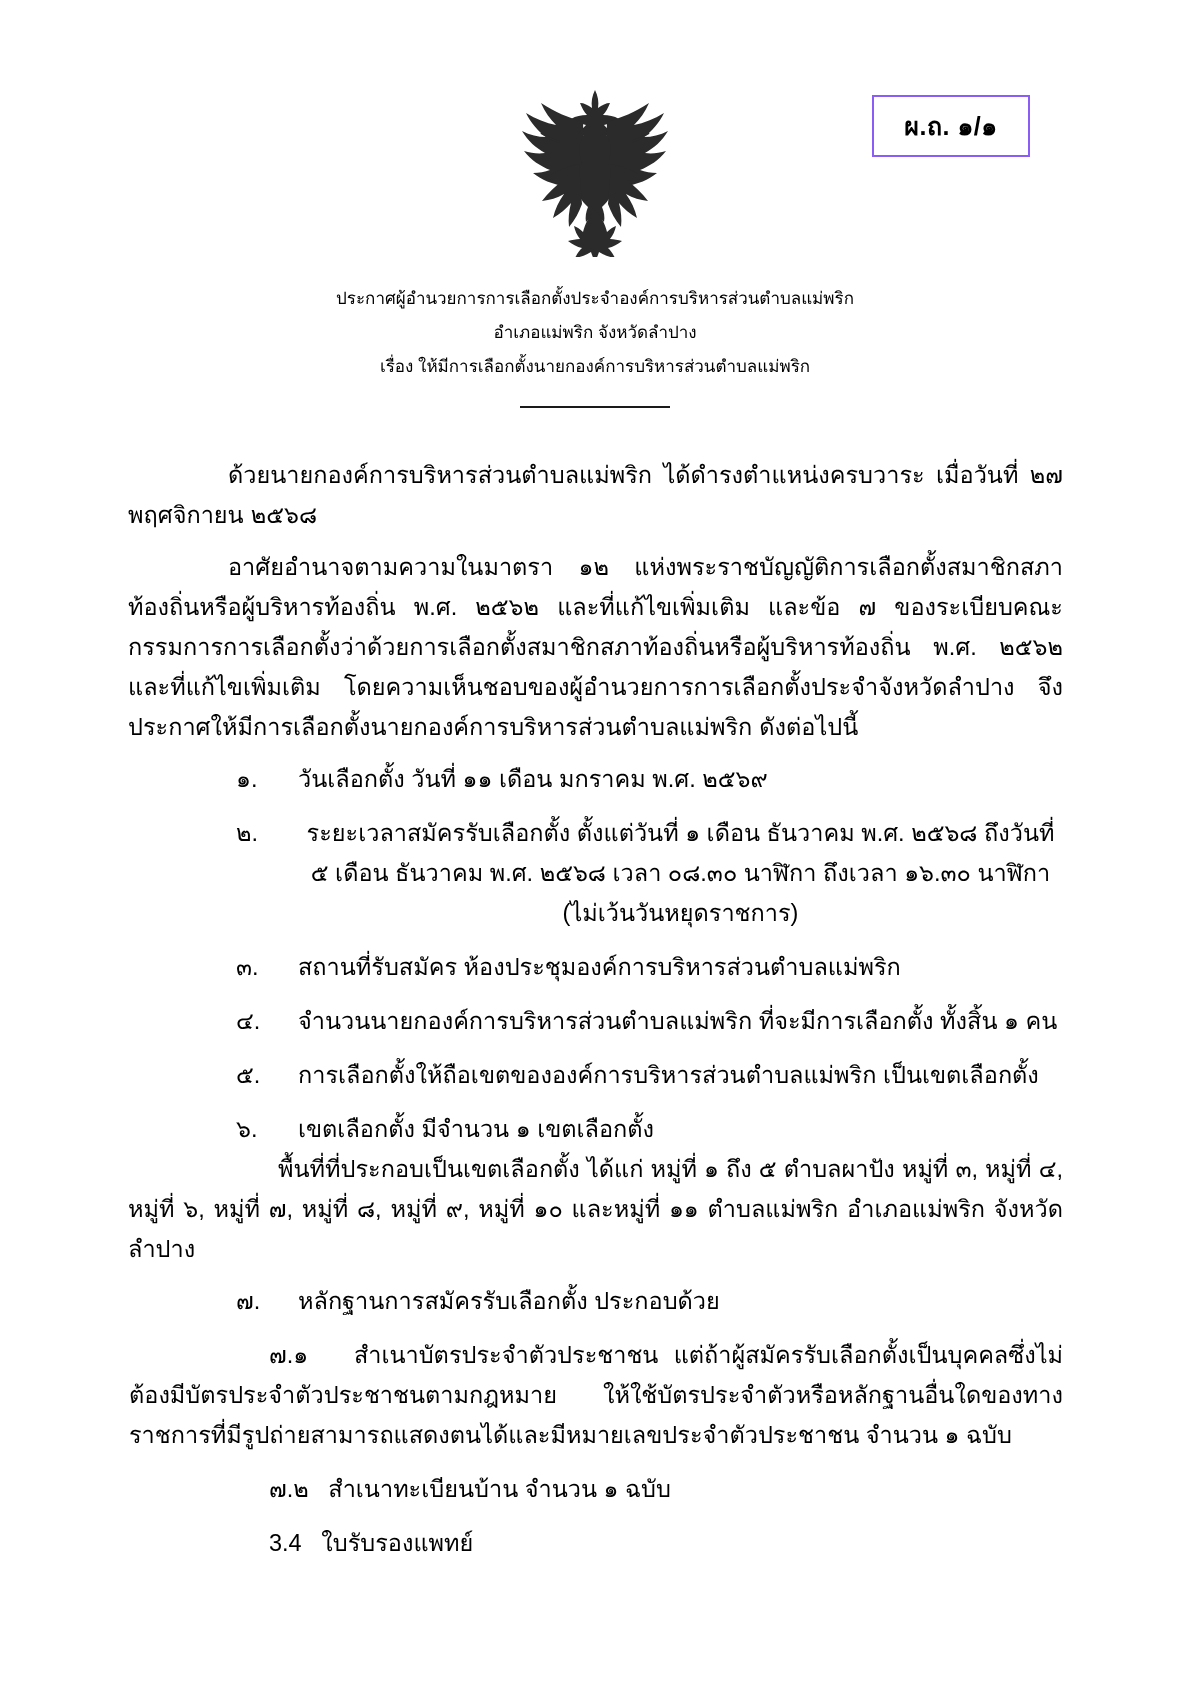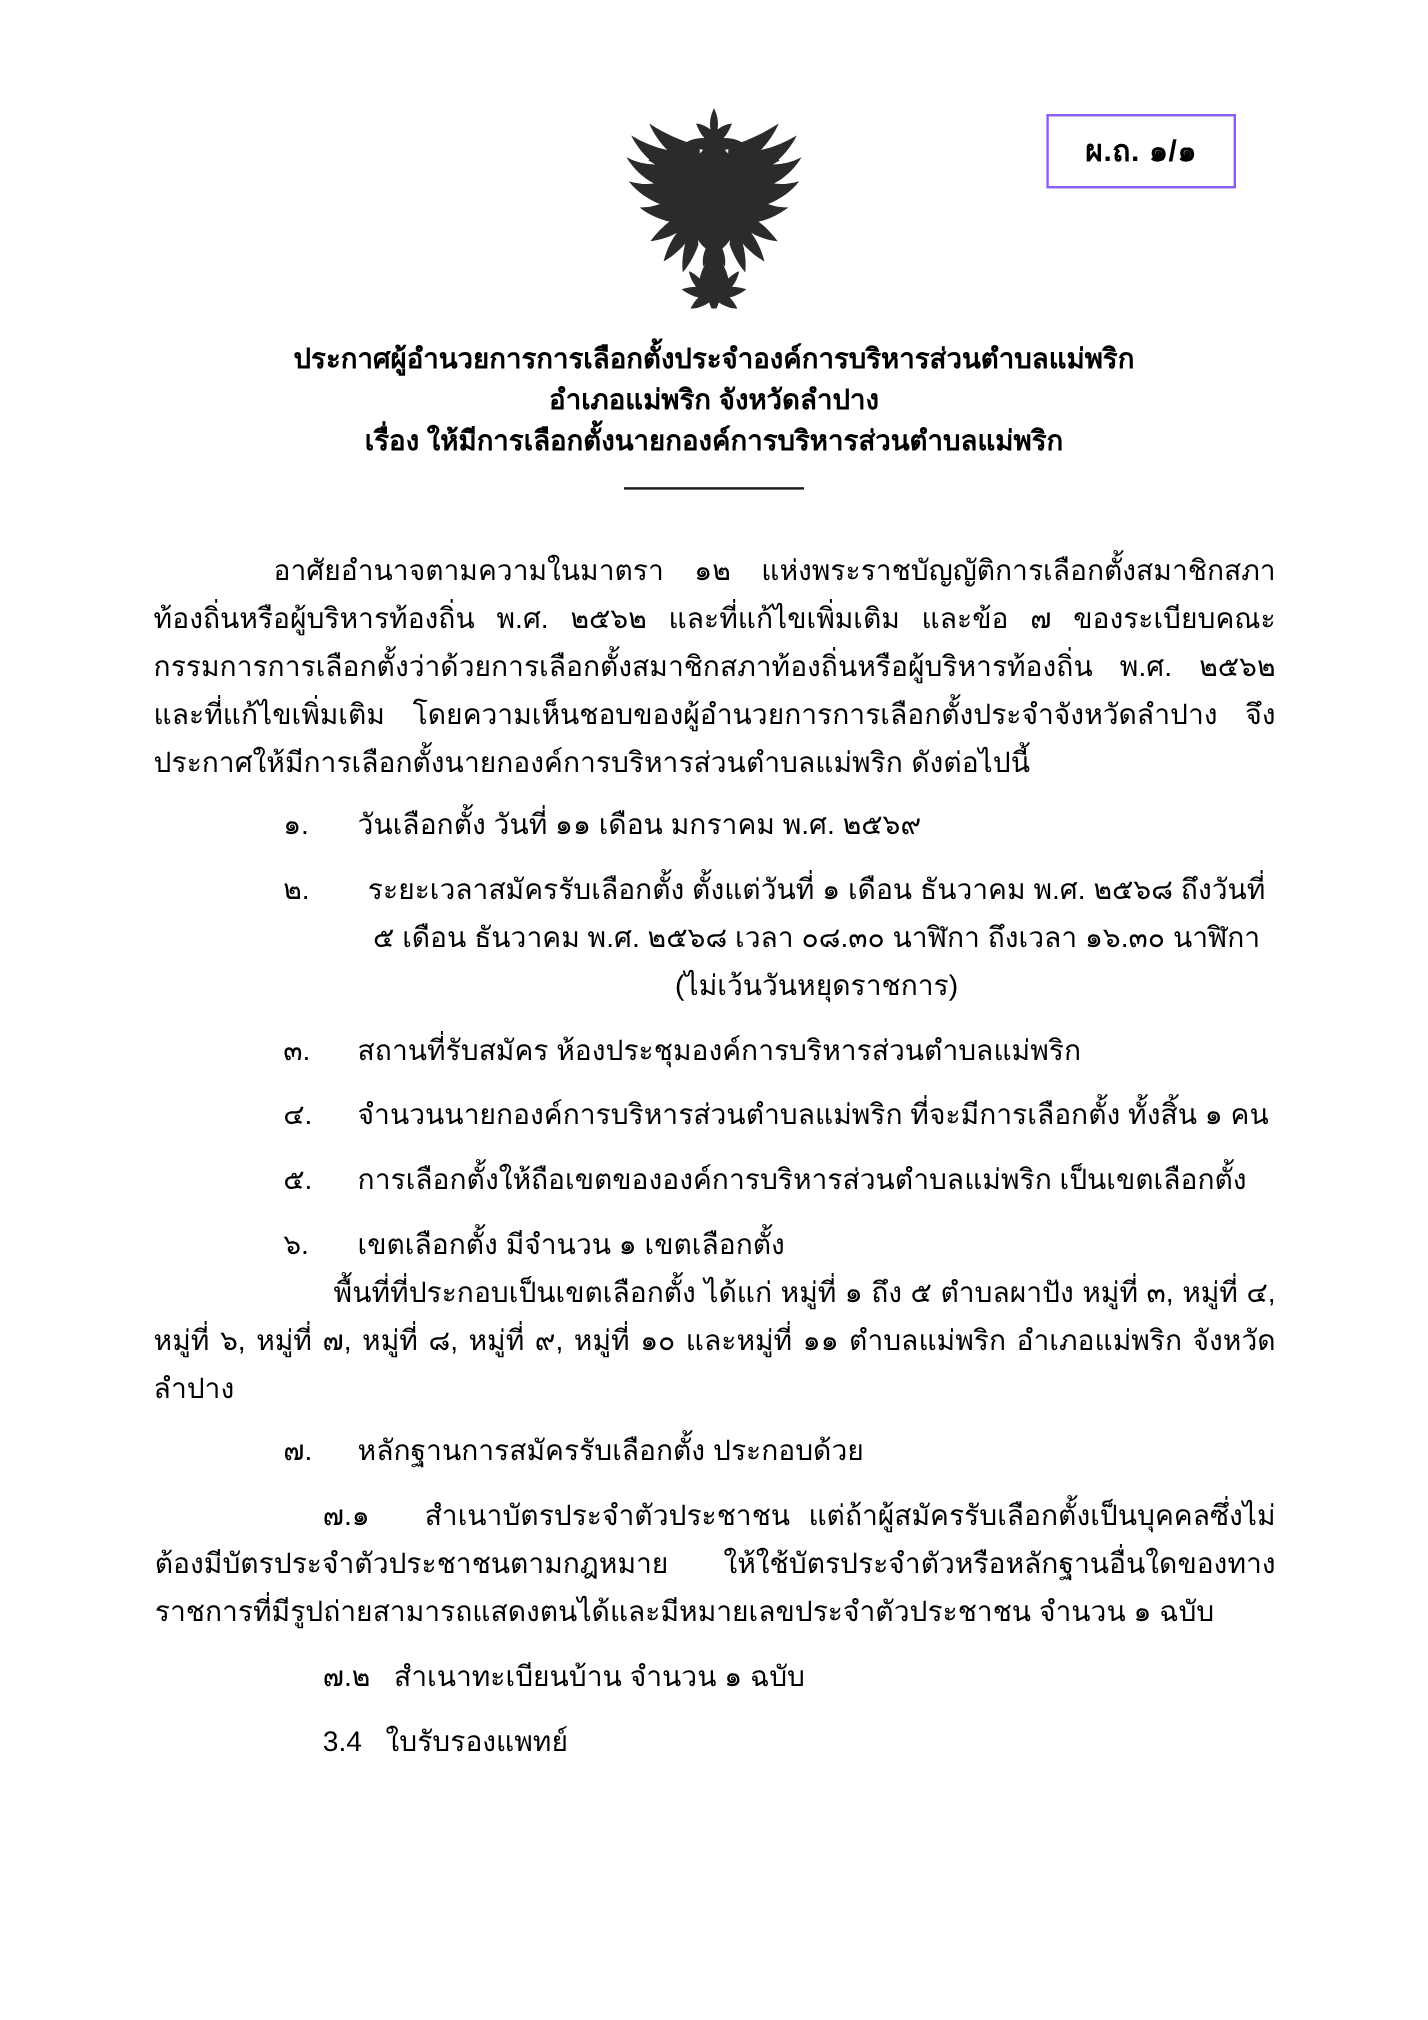--- a/index.html
+++ b/index.html
@@ -56,22 +56,22 @@
 
   
   .title-block {
     position: absolute;
     top: 282px;
     left: 0;
     width: 1190px;
     text-align: center;
   }
   .title-line {
-    font-size: 23px;
-    font-weight: bold;
+    font-size: 17px;
+    font-weight: normal;
     line-height: 34px;
     white-space: nowrap;
   }
   .rule {
     width: 150px;
     height: 2px;
     background: #1a1a1a;
     margin: 22px auto 0 auto;
   }
 
@@ -156,20 +156,21 @@
 
   <div class="title-block">
     <div class="title-line">ประกาศผู้อำนวยการการเลือกตั้งประจำองค์การบริหารส่วนตำบลแม่พริก</div>
     <div class="title-line">อำเภอแม่พริก จังหวัดลำปาง</div>
     <div class="title-line">เรื่อง  ให้มีการเลือกตั้งนายกองค์การบริหารส่วนตำบลแม่พริก</div>
     <div class="rule"></div>
   </div>
 
   <div class="body-block">
 
+    <p class="para indent">ด้วยนายกองค์การบริหารส่วนตำบลแม่พริก ได้ดำรงตำแหน่งครบวาระ เมื่อวันที่ ๒๗ พฤศจิกายน ๒๕๖๘</p>
 
     <p class="para indent">อาศัยอำนาจตามความในมาตรา ๑๒ แห่งพระราชบัญญัติการเลือกตั้งสมาชิกสภาท้องถิ่นหรือผู้บริหารท้องถิ่น พ.ศ. ๒๕๖๒ และที่แก้ไขเพิ่มเติม และข้อ ๗ ของระเบียบคณะกรรมการการเลือกตั้งว่าด้วยการเลือกตั้งสมาชิกสภาท้องถิ่นหรือผู้บริหารท้องถิ่น พ.ศ. ๒๕๖๒ และที่แก้ไขเพิ่มเติม โดยความเห็นชอบของผู้อำนวยการการเลือกตั้งประจำจังหวัดลำปาง จึงประกาศให้มีการเลือกตั้งนายกองค์การบริหารส่วนตำบลแม่พริก ดังต่อไปนี้</p>
 
     <div class="list-item">
       <span class="marker">๑.</span>
       <span class="itext">วันเลือกตั้ง วันที่ ๑๑ เดือน มกราคม พ.ศ. ๒๕๖๙</span>
     </div>
 
     <div class="list-item wrap">
       <span class="marker">๒.</span>

